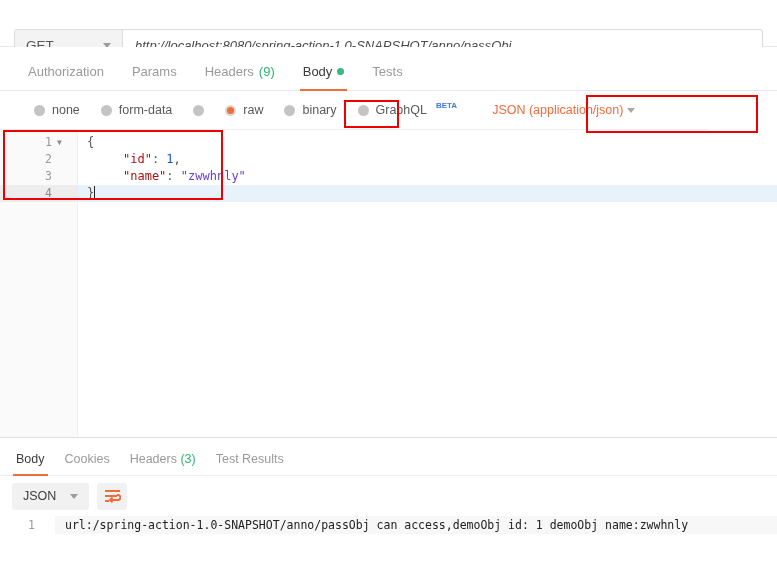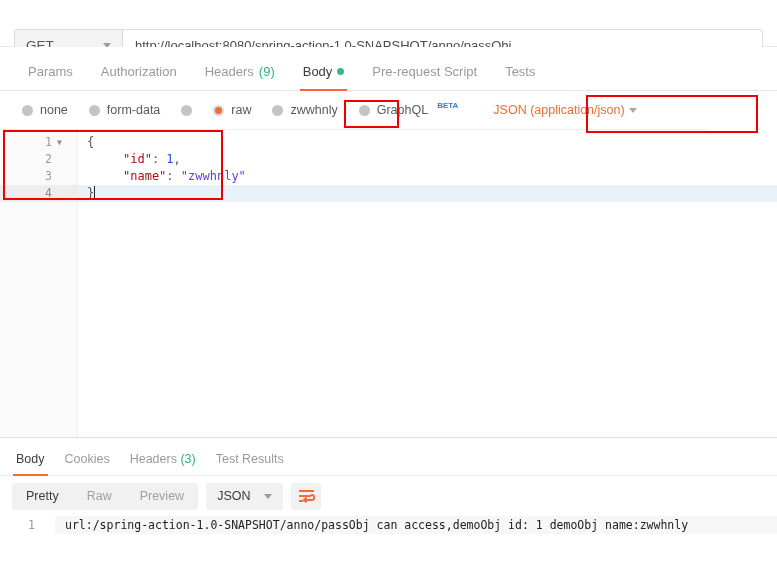--- a/index.html
+++ b/index.html
@@ -30,20 +30,21 @@
     border-radius: 2px 0 0 2px;
   }
   .caret {
     width: 0; height: 0; border-left: 4.5px solid transparent;
     border-right: 4.5px solid transparent; border-top: 5px solid #9b9b9b;
   }
   .url-input {
     flex: 1; height: 32px; border: none; outline: none; background: transparent;
     padding: 0 12px; font-size: 13px; color: #4a4a4a;
     font-family: "Liberation Sans", sans-serif;
+    font-style: italic;
   }
 
   
   .req-tabs {
     position: absolute; left: 0; top: 47px; width: 777px; height: 44px;
     display: flex; align-items: flex-end; padding-left: 14px;
     border-bottom: 1px solid #e8e8e8; background: #fff;
   }
   .tab {
     position: relative; font-size: 13px; color: #9a9a9a;
@@ -57,21 +58,21 @@
   }
   .tab .count { color: #2bb673; }
   .greendot {
     width: 7px; height: 7px; border-radius: 50%; background: #39b982;
     display: inline-block;
   }
 
   
   .bodytype {
     position: absolute; left: 0; top: 91px; width: 708px; height: 39px;
-    display: flex; align-items: center; padding-left: 22px;
+    display: flex; align-items: center; padding-left: 34px;
     border-bottom: 1px solid #ededed; background: #fff;
   }
   .radio-opt {
     display: flex; align-items: center; gap: 7px; margin-right: 21px;
     font-size: 12.5px; color: #5a5a5a; cursor: pointer; white-space: nowrap;
   }
   .radio {
     width: 11px; height: 11px; border-radius: 50%; background: #c4c4c4;
     display: inline-block; position: relative; flex: none;
   }
@@ -214,37 +215,34 @@
       <div class="method-select">
         <span>GET</span>
         <span class="caret"></span>
       </div>
       <input class="url-input" type="text" value="http://localhost:8080/spring-action-1.0-SNAPSHOT/anno/passObj" placeholder="Enter request URL" style="">
     </div>
   </div>
 
   <div class="req-tabs">
     <div class="tab">
+      <span>Authorization</span>
+    </div>
+    <div class="tab">
       <span>Params</span>
-    </div>
-    <div class="tab">
-      <span>Authorization</span>
     </div>
     <div class="tab">
       <span>Headers</span>
       <span class="count">(9)</span>
     </div>
     <div class="tab active">
       <span>Body</span>
       <span class="greendot"></span>
     </div>
     <div class="tab">
-      <span>Pre-request Script</span>
-    </div>
-    <div class="tab">
       <span>Tests</span>
     </div>
   </div>
 
   <div class="bodytype">
     <div class="radio-opt">
       <span class="radio"></span>
       <span>none</span>
     </div>
     <div class="radio-opt">
@@ -253,21 +251,21 @@
     </div>
     <div class="radio-opt">
       <span class="radio"></span>
     </div>
     <div class="radio-opt">
       <span class="radio on"></span>
       <span>raw</span>
     </div>
     <div class="radio-opt">
       <span class="radio"></span>
-      <span>zwwhnly</span>
+      <span>binary</span>
     </div>
     <div class="radio-opt">
       <span class="radio"></span>
       <span>GraphQL</span>
       <span class="beta">BETA</span>
     </div>
     <div class="ctype">
       <span>JSON (application/json)</span>
       <span class="caret"></span>
     </div>
@@ -313,31 +311,20 @@
     <div class="rtab">
       <span>Headers</span>
       <span class="count">(3)</span>
     </div>
     <div class="rtab">
       <span>Test Results</span>
     </div>
   </div>
 
   <div class="resp-toolbar">
-    <div class="seg">
-      <div class="seg-item active">
-        <span>Pretty</span>
-      </div>
-      <div class="seg-item">
-        <span>Raw</span>
-      </div>
-      <div class="seg-item">
-        <span>Preview</span>
-      </div>
-    </div>
     <div class="fmt-select">
       <span>JSON</span>
       <span class="caret"></span>
     </div>
     <div class="wrap-btn">
       <svg width="17" height="15" viewBox="0 0 17 15">
         <rect x="1" y="1" width="15" height="2" fill="#f26b3a"></rect>
         <rect x="1" y="6" width="12" height="2" fill="#f26b3a"></rect>
         <path d="M13 6 h1.5 a2.6 2.6 0 0 1 0 5 H6.5" stroke="#f26b3a" stroke-width="2" fill="none"></path>
         <path d="M8.5 8.4 L6 10.9 L8.5 13.4" stroke="#f26b3a" stroke-width="2" fill="none"></path>

